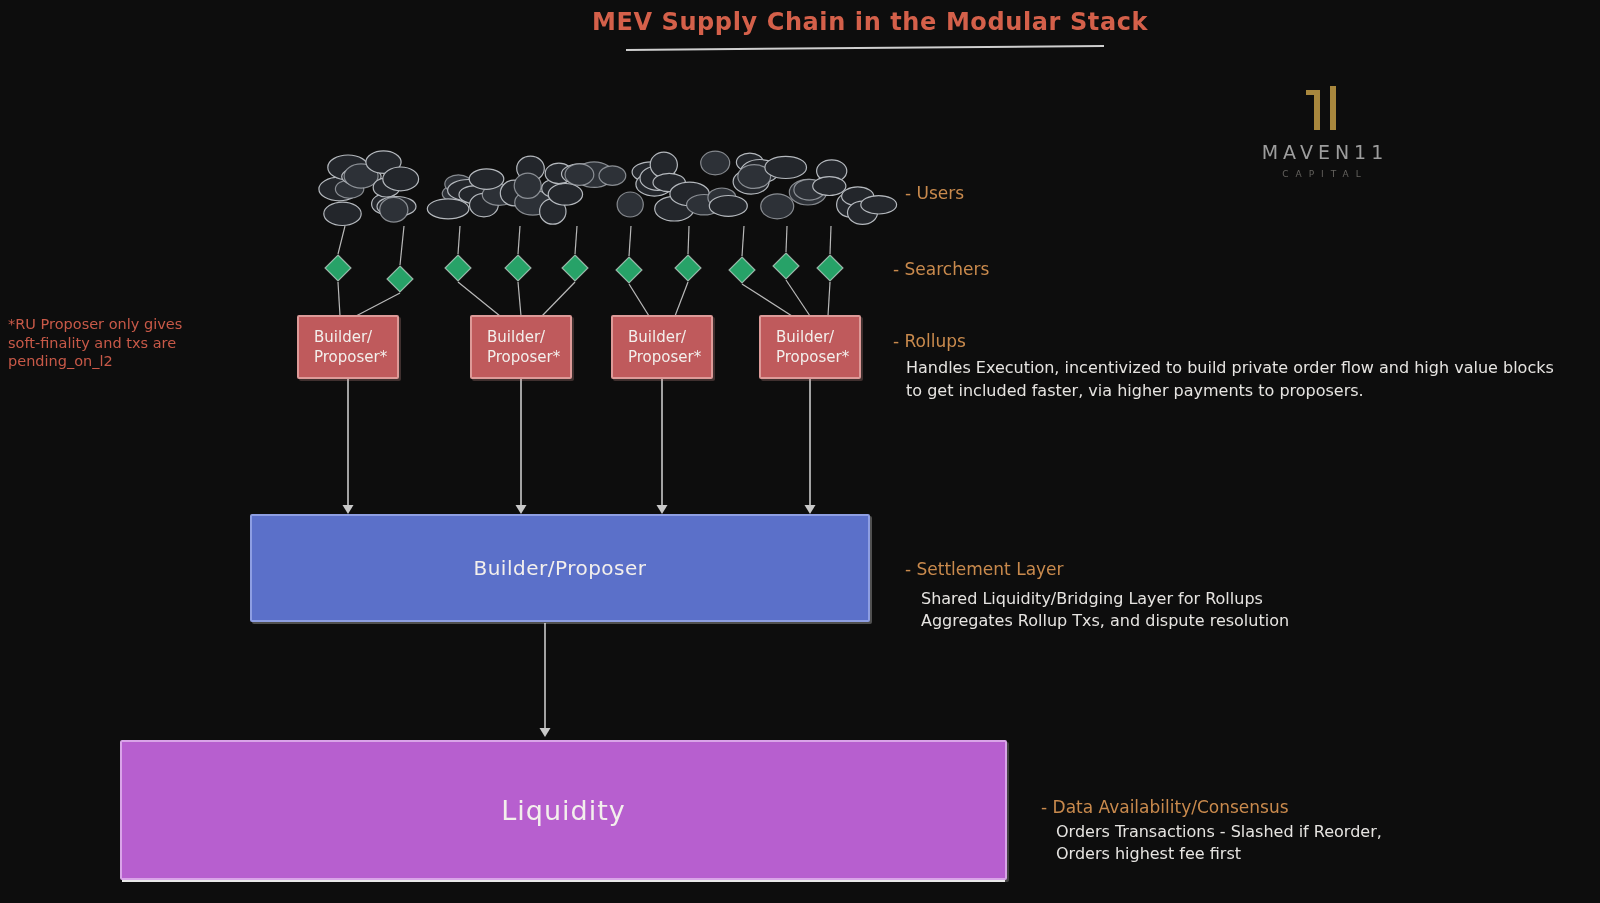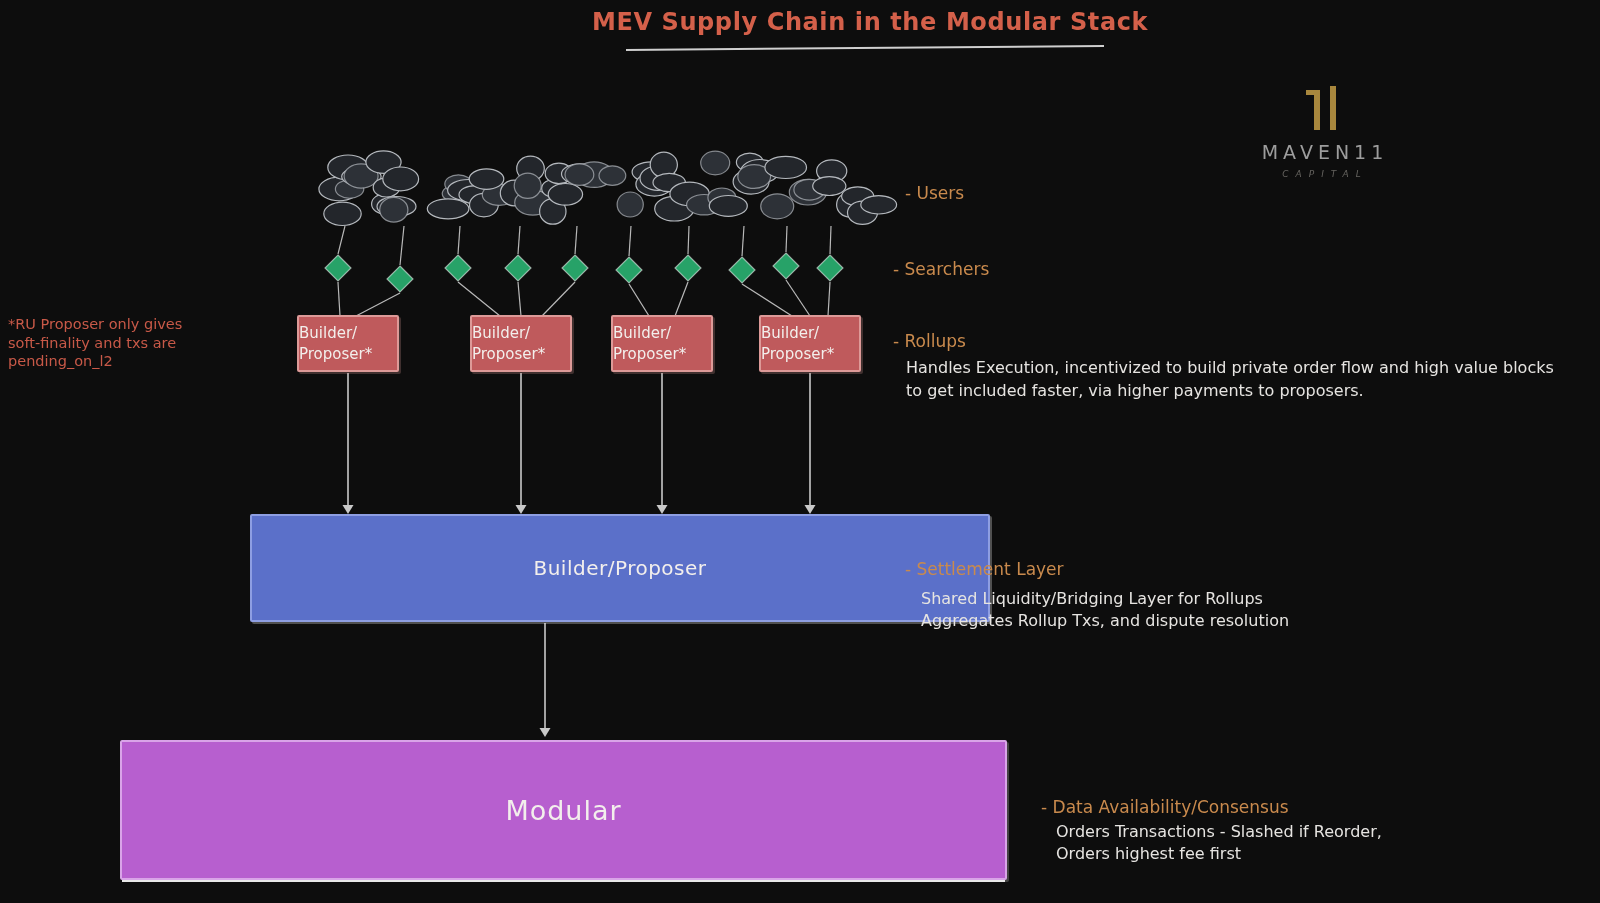--- a/index.html
+++ b/index.html
@@ -14,42 +14,42 @@
 
   .title {
     position:absolute; left:560px; top:8px; width:620px;
     text-align:center; color:var(--title-color);
     font-size:24px; font-weight:600; letter-spacing:.6px;
   }
 
   .logo { position:absolute; left:1248px; top:86px; width:154px; text-align:center; }
   .logo-mark { display:block; margin:0 auto; }
   .logo-word { color:#9d9d9d; font-size:19px; font-weight:400; letter-spacing:5px; margin-top:7px; white-space:nowrap; }
-  .logo-tag  { color:#64625e; font-size:9px; letter-spacing:7px; margin-top:6px; white-space:nowrap;font-style:italic; }
+  .logo-tag  { color:#64625e; font-size:9px; letter-spacing:7px; margin-top:6px; white-space:nowrap; }
 
   .note {
     position:absolute; left:8px; top:315px; width:210px;
     color:var(--note-color); font-size:14.5px; line-height:1.28;
     white-space:pre-line;
   }
 
   .box {
     position:absolute; display:flex; align-items:center; justify-content:center;
     color:#f3efec; border-radius:2px;
   }
   .rollup-box {
-    top:315px; width:102px; height:57px;
+    top:315px; width:102px; height:64px;
     background:var(--rollup-fill);
     border:2px solid var(--rollup-border);
     font-size:15px; line-height:1.35; white-space:pre-line;
-    justify-content:flex-start; text-align:left;
+    justify-content:flex-start; padding-left:15px; text-align:left;
     box-shadow:2px 2px 0 rgba(221,154,152,.25);
   }
   .settlement-box {
-    left:250px; top:514px; width:740px; height:108px;
+    left:250px; top:514px; width:620px; height:108px;
     background:var(--settlement-fill);
     border:2px solid var(--settlement-border);
     font-size:20px; letter-spacing:.5px;
     box-shadow:2px 2px 0 rgba(255,255,255,.28);
   }
   .proposer-box {
     left:120px; top:740px; width:887px; height:140px;
     background:var(--proposer-fill);
     border:2px solid var(--proposer-border);
     font-size:27px; letter-spacing:1px;
@@ -204,21 +204,21 @@
 Proposer*</div>
   <div class="box rollup-box" style="left:470px">Builder/
 Proposer*</div>
   <div class="box rollup-box" style="left:611px">Builder/
 Proposer*</div>
   <div class="box rollup-box" style="left:759px">Builder/
 Proposer*</div>
 
   <div class="box settlement-box">Builder/Proposer</div>
 
-  <div class="box proposer-box">Modular</div>
+  <div class="box proposer-box">Liquidity</div>
 
   <div class="ann-label" style="left:905px;  top:183px">- Users</div>
 
   <div class="ann-label" style="left:893px;  top:259px">- Searchers</div>
 
   <div class="ann-label" style="left:893px;  top:331px">- Rollups</div>
   <div class="ann-line" style="left:906px;  top:358px">Handles Execution, incentivized to build private order flow and high value blocks</div>
   <div class="ann-line" style="left:906px;  top:381px">to get included faster, via higher payments to proposers.</div>
 
   <div class="ann-label" style="left:905px;  top:559px">- Settlement Layer</div>

